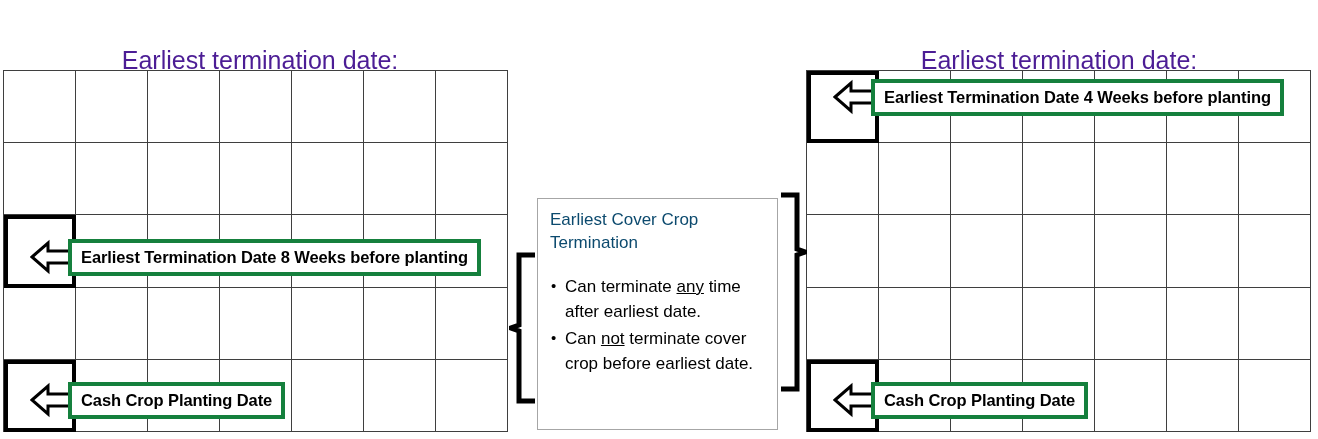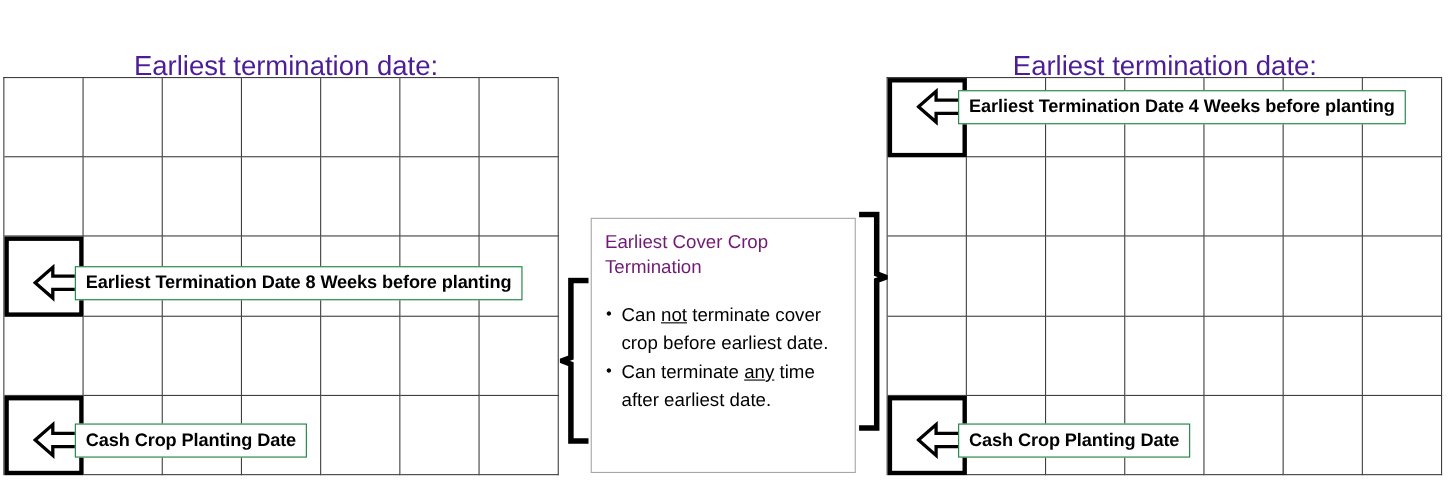--- a/index.html
+++ b/index.html
@@ -66,21 +66,21 @@
   }
   .callout-arrow {
     width: 44px;
     height: 38px;
     flex: 0 0 auto;
     display: block;
   }
   .callout-label {
     box-sizing: border-box;
     background: #ffffff;
-    border: 1px solid #15803d;
+    border: 4px solid #15803d;
     margin-left: -6px;
     padding: 4px 9px 5px 9px;
     font-size: 16.5px;
     font-weight: 700;
     line-height: 20px;
     white-space: nowrap;
     color: #000;
     letter-spacing: -0.1px;
   }
 
@@ -99,21 +99,21 @@
     box-sizing: border-box;
     background: #ffffff;
     border: 1px solid #a6a6a6;
     padding: 9px 10px 6px 12px;
     z-index: 6;
   }
   #center-box .cb-title {
     font-size: 17px;
     line-height: 23px;
     font-weight: 400;
-    color: #701a75;
+    color: #0c4a6e;
     margin: 0 0 20px 0;
   }
   #center-box ul {
     list-style: none;
     margin: 0;
     padding: 0;
   }
   #center-box li {
     position: relative;
     padding-left: 15px;
@@ -206,25 +206,25 @@
 </svg>
 
 <svg class="brace" id="brace-right" viewBox="0 0 32 200">
   <path d="M6,3 L22,3 L22,57 L30,60 L22,63 L22,197 L6,197" fill="none" stroke="#000000" stroke-width="5" stroke-linejoin="miter" stroke-linecap="butt"></path>
 </svg>
 
 <div id="center-box">
   <div class="cb-title">Earliest Cover Crop Termination</div>
   <ul>
     <li>
+      <span>Can terminate </span><u>any</u><span> time after earliest date.</span>
+    </li>
+    <li>
       <span>Can </span><u>not</u><span> terminate cover crop before earliest date.</span>
     </li>
-    <li>
-      <span>Can terminate </span><u>any</u><span> time after earliest date.</span>
-    </li>
   </ul>
 </div>
 
 <div class="panel-heading" id="heading-right">Earliest termination date:
 4 weeks before planting</div>
 
 <div class="calendar-grid" id="grid-right">
   <div class="calendar-cell highlight"></div>
   <div class="calendar-cell"></div>
   <div class="calendar-cell"></div>

